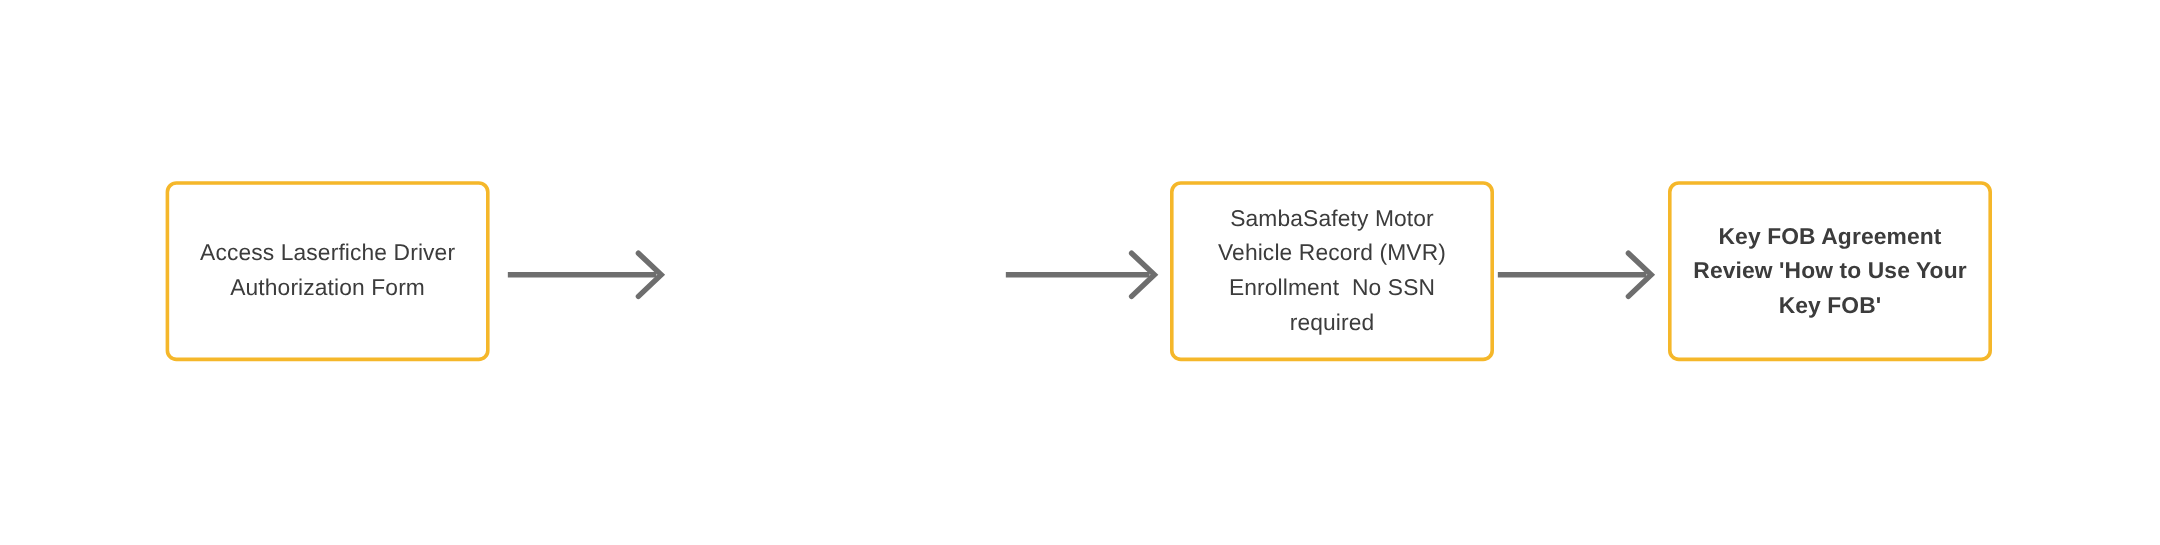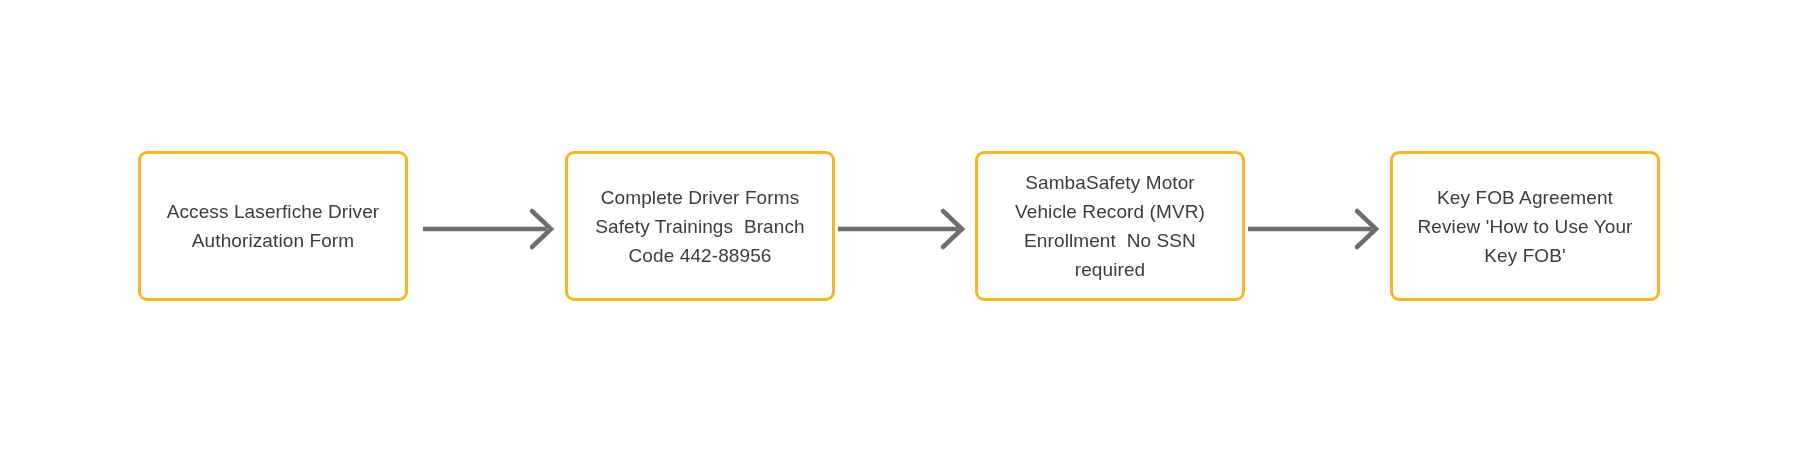--- a/index.html
+++ b/index.html
@@ -46,21 +46,21 @@
     font-family: "Liberation Sans", sans-serif;
     font-size: 19px;
     line-height: 29px;
     color: #3c3c3c;
     white-space: pre-wrap;
     letter-spacing: 0.1px;
   }
   .node-1 { left: 138px; justify-content: center; }
   .node-2 { left: 565px; }
   .node-3 { left: 975px; justify-content: flex-end; }
-  .node-4 { left: 1390px; }
+  .node-4 { left: 1390px; font-weight: bold; }
 
   .connector {
     position: absolute;
     top: 206px;
     height: 46px;
   }
   .connector svg { display: block; }
   .conn-1 { left: 423px; width: 140px; }
   .conn-2 { left: 838px; width: 136px; }
   .conn-3 { left: 1248px; width: 140px; }
@@ -75,23 +75,20 @@
       <span class="node-label">Access Laserfiche Driver Authorization Form</span>
     </div>
 
     <div class="connector conn-1">
       <svg width="140" height="46" viewBox="0 0 140 46" xmlns="http://www.w3.org/2000/svg">
         <line x1="0" y1="23" x2="124" y2="23" stroke="#6e6e6e" stroke-width="4.5" stroke-linecap="butt"></line>
         <polyline points="109,5 128,23 109,41" fill="none" stroke="#6e6e6e" stroke-width="4.5" stroke-linecap="round" stroke-linejoin="miter"></polyline>
       </svg>
     </div>
 
-    <div class="node node-2">
-      <span class="node-label">Complete Driver Forms Safety Trainings  Branch Code 442-88956</span>
-    </div>
 
     <div class="connector conn-2">
       <svg width="136" height="46" viewBox="0 0 136 46" xmlns="http://www.w3.org/2000/svg">
         <line x1="0" y1="23" x2="120" y2="23" stroke="#6e6e6e" stroke-width="4.5" stroke-linecap="butt"></line>
         <polyline points="105,5 124,23 105,41" fill="none" stroke="#6e6e6e" stroke-width="4.5" stroke-linecap="round" stroke-linejoin="miter"></polyline>
       </svg>
     </div>
 
     <div class="node node-3">
       <span class="node-label">SambaSafety Motor Vehicle Record (MVR) Enrollment  No SSN required</span>

